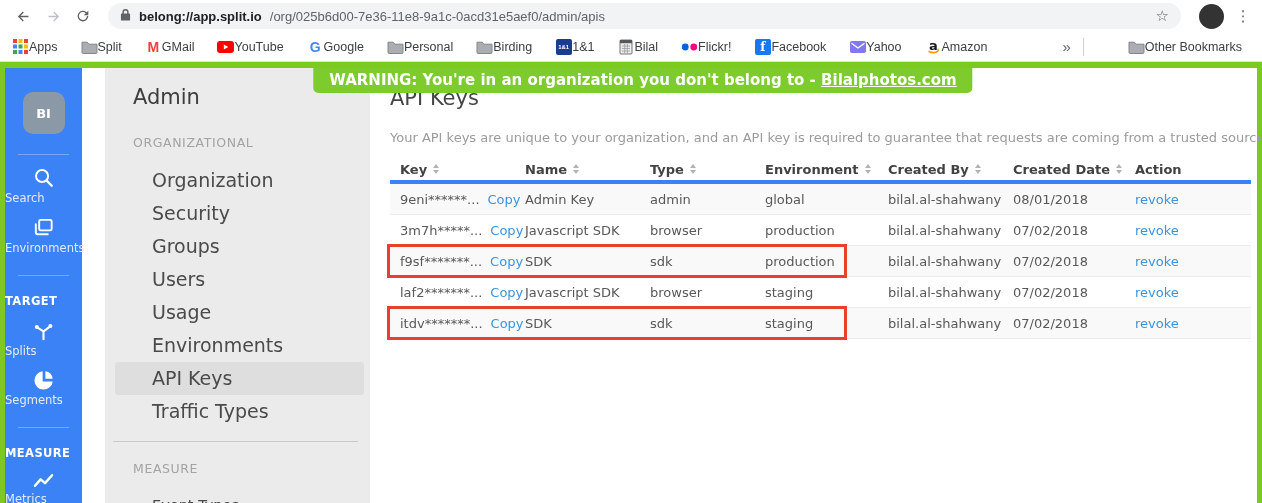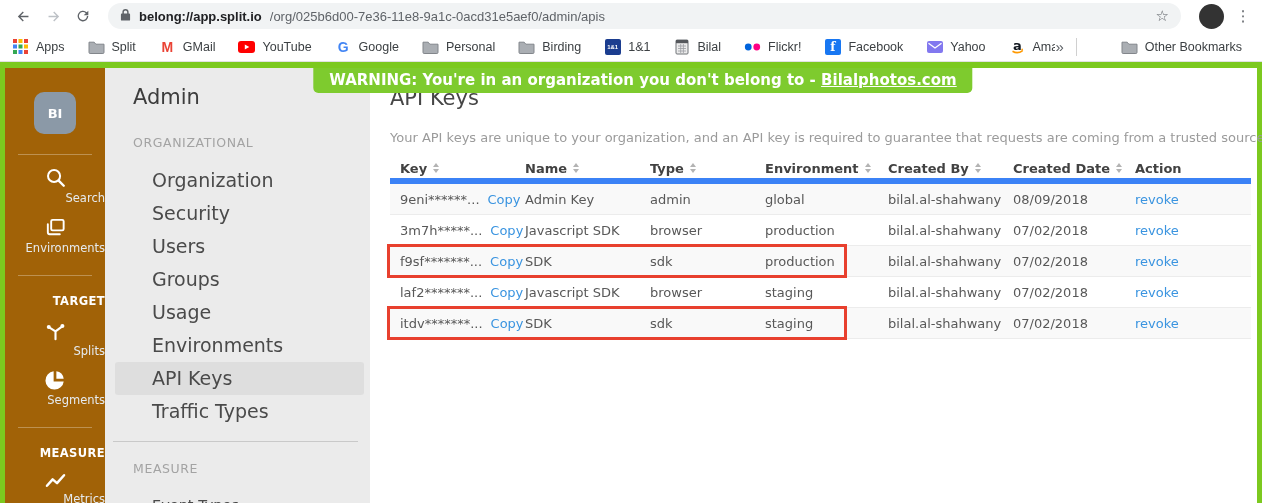--- a/index.html
+++ b/index.html
@@ -20,34 +20,34 @@
   .profile-avatar { width:25px; height:25px; border-radius:50%;
         background:radial-gradient(circle at 40% 35%, #6d655c 0 35%, #2b2а26 70%, #1c1b19);
         background-color:#333; margin:0 6px; }
   .dots { font-size:15px; color:#5f6368; letter-spacing:0; width:18px; text-align:center; }
 
   
   #bookmarks { position:absolute; top:32px; left:0; right:0; height:30px; background:#fff;
                border-bottom:1px solid #e2e2e2; display:flex; align-items:center;
                padding:0 12px; font-size:12.5px; color:#3c4043; }
   #bookmarks-list { display:flex; align-items:center; flex:1; overflow:hidden; }
-  .bookmark { display:flex; align-items:center; gap:7px; margin-right:23px; white-space:nowrap; }
+  .bookmark { display:flex; align-items:center; margin-right:23px; white-space:nowrap; }
   .bm-icon { width:17px; height:17px; display:flex; align-items:center; justify-content:center; flex:0 0 auto; }
   .sq { display:inline-flex; align-items:center; justify-content:center; width:16px; height:16px;
         border-radius:2px; color:#fff; font-weight:bold; }
   #bm-right { display:flex; align-items:center; gap:12px; }
   .bm-sep { width:1px; height:18px; background:#d0d0d0; }
 
   
   #app { position:absolute; top:62px; left:0; right:0; bottom:0; background:#fff;
          border-top:6px solid #7cc91f; border-left:5px solid #7cc91f; border-right:5px solid #7cc91f; }
 
   
-  #dark-sidebar { position:absolute; left:0; top:0; bottom:0; width:100px; background:#a16207;
-                  color:#e8edf2; text-align:right; font-family:"DejaVu Sans", sans-serif; }
+  #dark-sidebar { position:absolute; left:0; top:0; bottom:0; width:77px; background:#3b82f6;
+                  color:#e8edf2; text-align:left; font-family:"DejaVu Sans", sans-serif; }
   .avatar { width:42px; height:42px; border-radius:10px; background:#8b99a7; color:#fff;
             font-weight:bold; font-size:13px; display:flex; align-items:center; justify-content:center;
             margin:24px auto 0; }
   .sb-divider { height:1px; background:rgba(255,255,255,.3); margin:20px 13px 0; }
   .sb-item { margin-top:11px; font-size:11.5px; color:#e6ebf0; }
   .sb-item svg { display:block; margin:0 auto 2px; }
   .sb-header { margin-top:18px; font-size:11.5px; font-weight:bold; color:#fff; letter-spacing:.4px; }
 
   
   #admin-nav { position:absolute; left:100px; top:0; bottom:0; width:265px; background:#ebebeb;
@@ -67,21 +67,21 @@
           font-family:"DejaVu Sans", sans-serif; }
   .page-title { position:absolute; left:20px; top:18px; font-size:21px; color:#464646; }
   .add-btn { position:absolute; top:15px; right:6px; width:120px; height:28px; background:#2f8ee3;
              color:#fff; border:none; border-radius:4px; font-size:13px; cursor:pointer;
              font-family:"DejaVu Sans", sans-serif; }
   .description { position:absolute; left:20px; top:62px; font-size:13px; color:#9b9b9b; white-space:nowrap; }
 
   
   #api-table { position:absolute; left:20px; top:90px; width:861px; }
   .tgrid { display:grid; grid-template-columns:135px 125px 115px 123px 125px 122px 1fr; align-items:center; }
-  #table-header { height:26px; font-size:13px; font-weight:bold; color:#424242; border-bottom:6px solid #3b82f6; }
+  #table-header { height:26px; font-size:13px; font-weight:bold; color:#424242; border-bottom:4px solid #3b82f6; }
   .th { display:flex; align-items:center; gap:6px; }
   .th.first { padding-left:10px; }
   .sort { display:inline-flex; flex-direction:column; gap:2px; }
   .sort i { width:0; height:0; border-left:3.5px solid transparent; border-right:3.5px solid transparent; }
   .sort .up { border-bottom:4px solid #b3b3b3; }
   .sort .dn { border-top:4px solid #b3b3b3; }
   .trow { height:31px; font-size:13px; color:#585858; border-bottom:1px solid #ececec; position:relative; }
   .trow.odd { background:#f9f9f9; }
   .key-cell { padding-left:10px; display:flex; align-items:flex-start; gap:8px; white-space:nowrap; }
   .copy, .revoke { color:#3a94e0; }
@@ -301,22 +301,22 @@
       <span>Metrics</span>
     </div>
   </div>
 
   <div id="admin-nav">
     <div class="admin-title">Admin</div>
     <div class="admin-sec" id="sec-org">ORGANIZATIONAL</div>
     <ul id="admin-items">
         <li>Organization</li>
         <li>Security</li>
+        <li>Groups</li>
         <li>Users</li>
-        <li>Groups</li>
         <li>Usage</li>
         <li>Environments</li>
         <li class="selected">API Keys</li>
         <li>Traffic Types</li>
       </ul>
     <div class="admin-divider"></div>
     <div class="admin-sec" id="sec-measure">MEASURE</div>
     <div class="partial-item">Event Types</div>
   </div>
 
@@ -375,21 +375,21 @@
       <div id="table-rows">
           <div class="trow tgrid odd">
             <div class="key-cell">
               <span>9eni******...</span>
               <a class="copy">Copy</a>
             </div>
             <div>Admin Key</div>
             <div>admin</div>
             <div>global</div>
             <div>bilal.al-shahwany</div>
-            <div>08/09/2018</div>
+            <div>08/01/2018</div>
             <div><a class="revoke">revoke</a></div>
           </div>
           <div class="trow tgrid">
             <div class="key-cell">
               <span>3m7h*****...</span>
               <a class="copy">Copy</a>
             </div>
             <div>Javascript SDK</div>
             <div>browser</div>
             <div>production</div>

